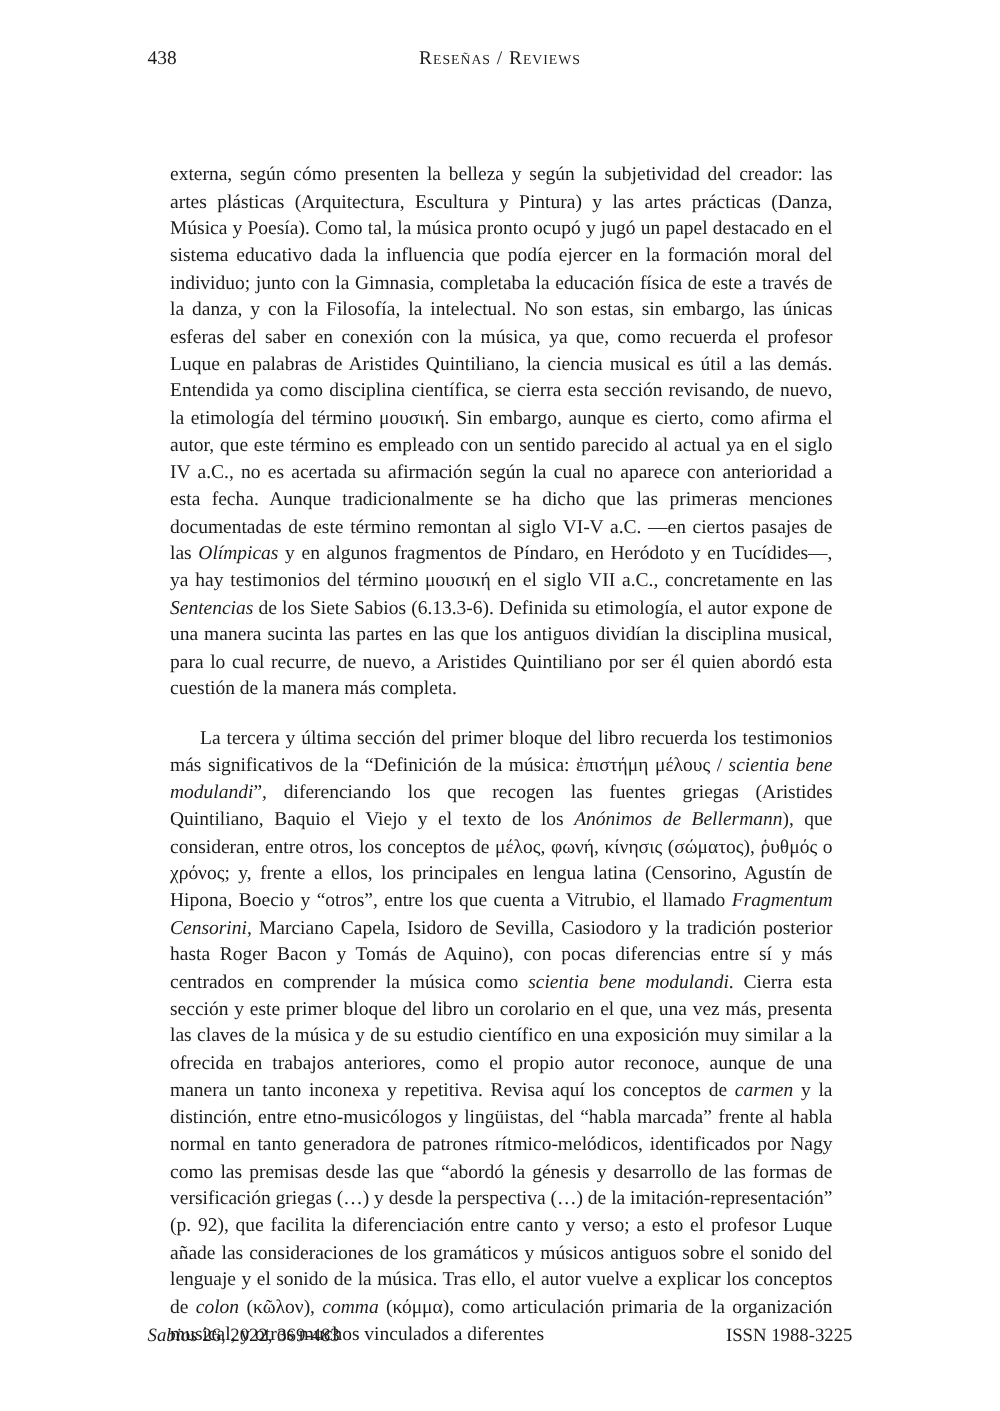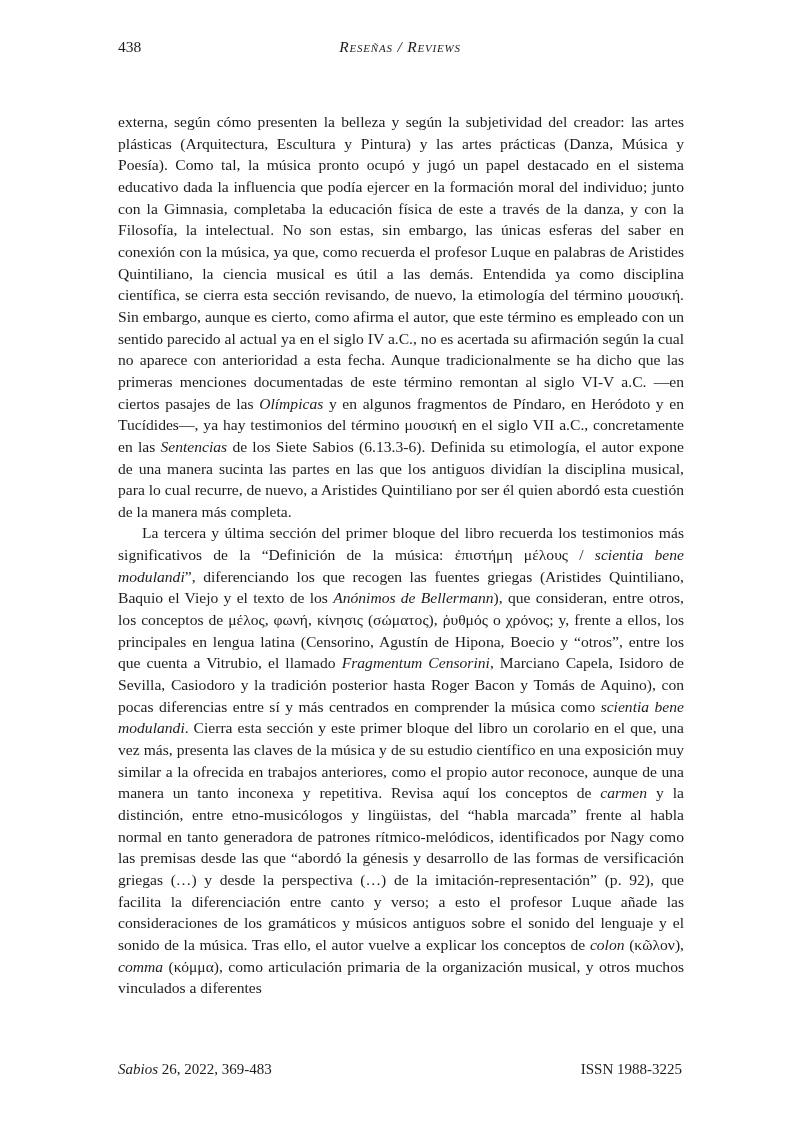--- a/index.html
+++ b/index.html
@@ -29,34 +29,33 @@
     left: 0;
     top: 0;
   }
   .header-title {
     position: absolute;
     left: 0;
     right: 0;
     text-align: center;
     font-variant: small-caps;
     letter-spacing: 0.8px;
-    font-style: italic;
   }
   .content {
     position: absolute;
     top: 111px;
     left: 118px;
     width: 566px;
     font-size: 15.6px;
     line-height: 21.65px;
     text-align: justify;
     text-justify: inter-word;
   }
   .content p {
-    margin: 0;
+    margin: 18px;
     padding: 0;
   }
   .content p.indent {
     text-indent: 24px;
   }
   .it {
     font-style: italic;
   }
   .running-footer {
     position: absolute;

